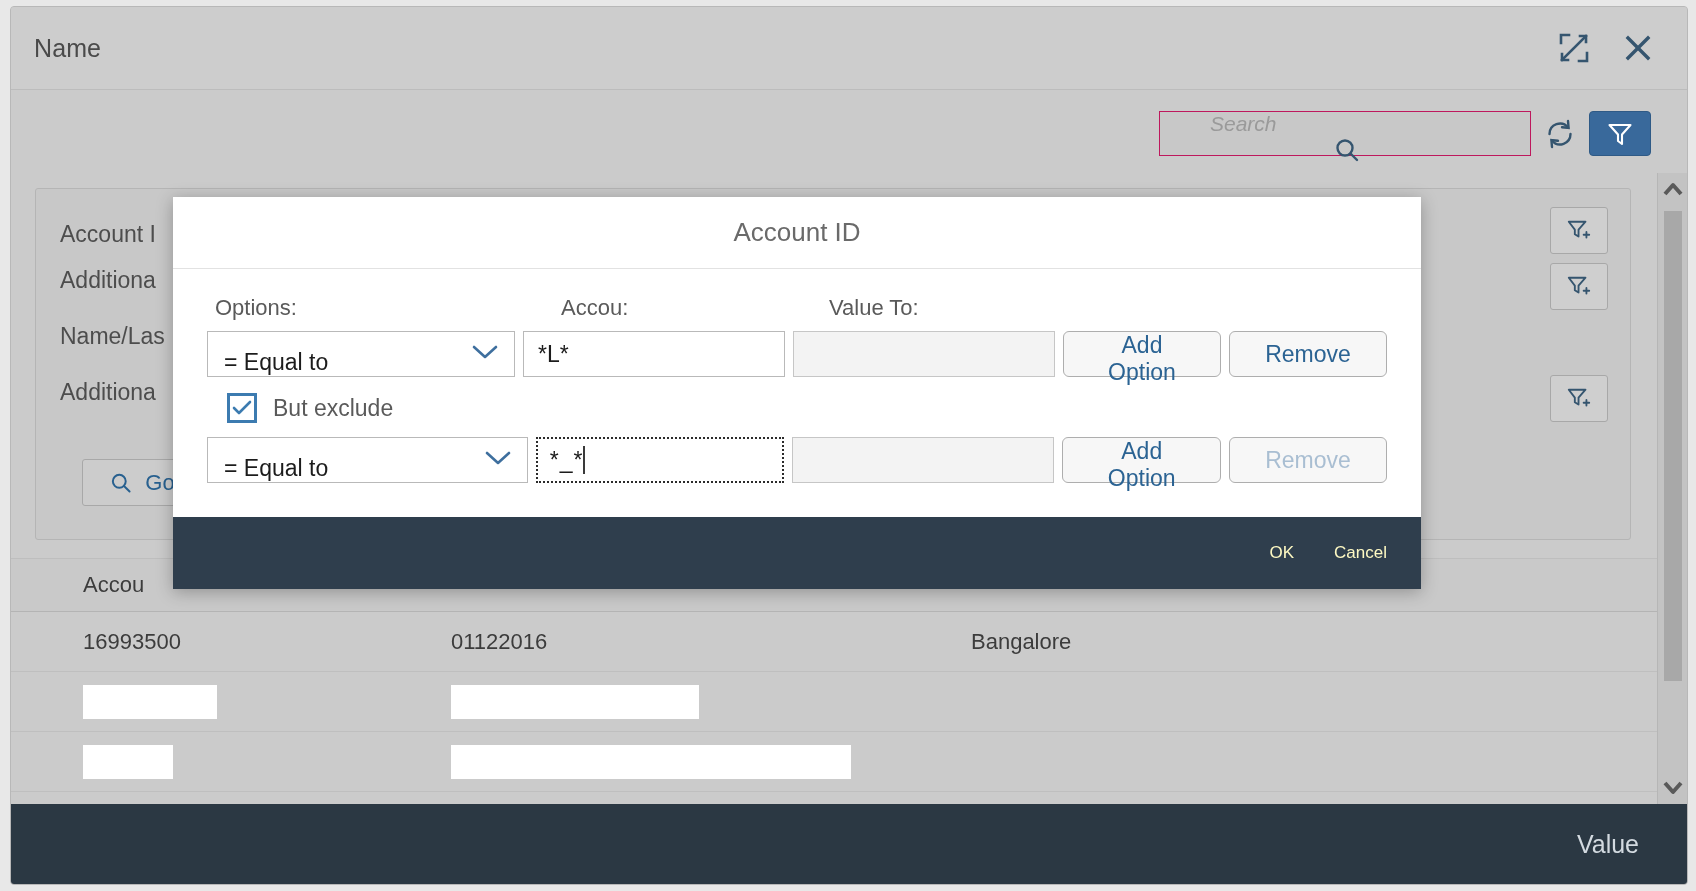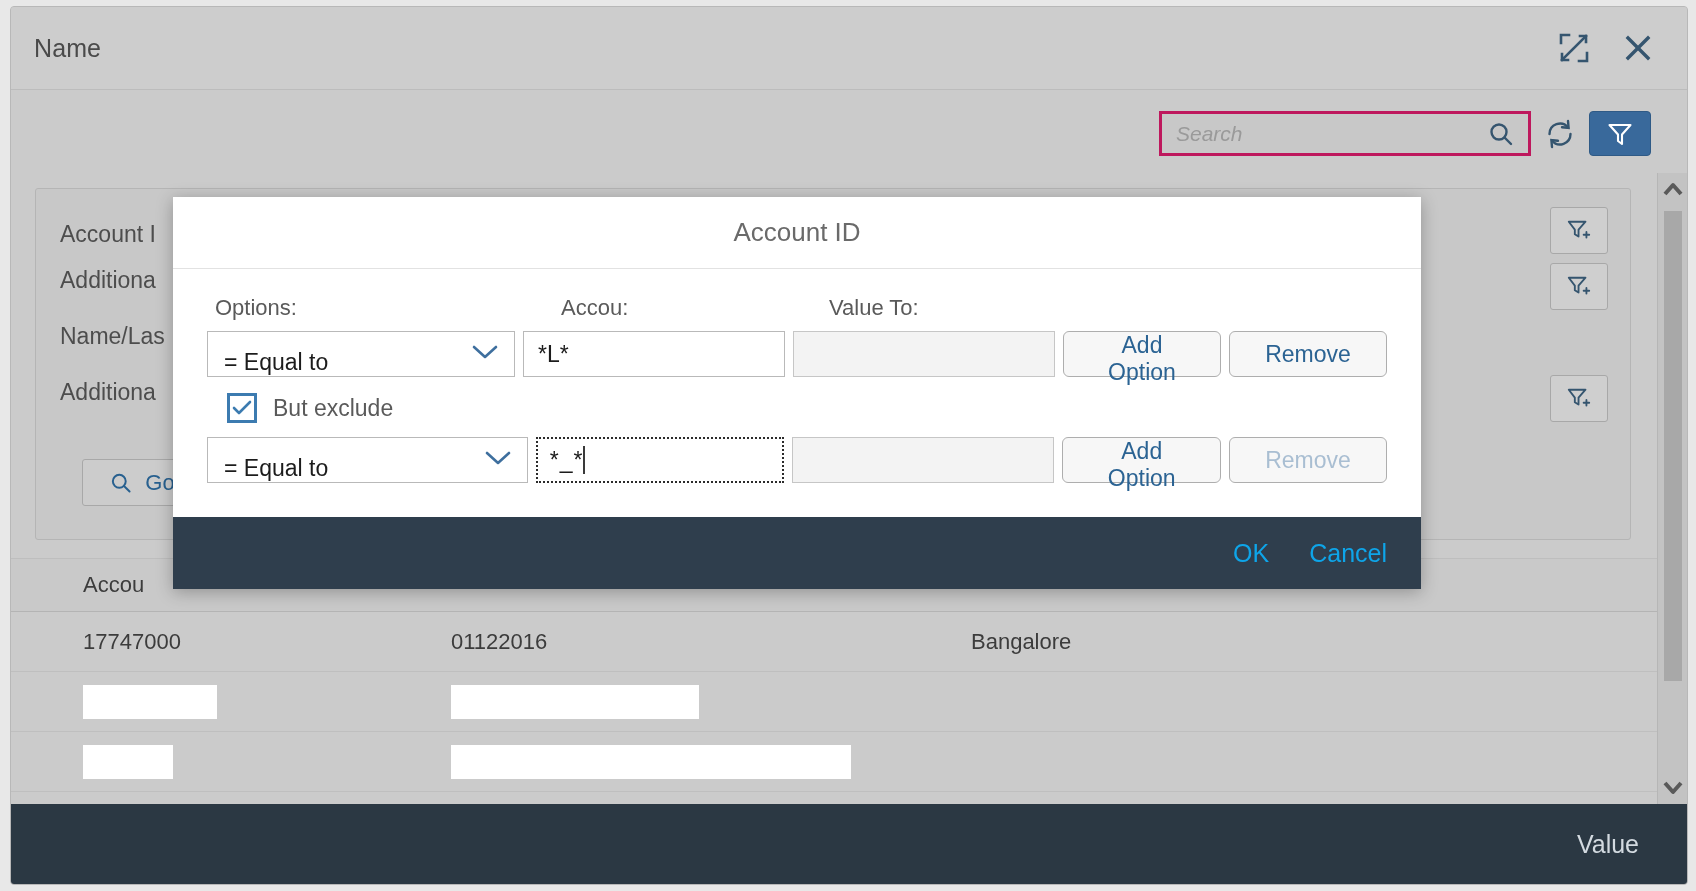--- a/index.html
+++ b/index.html
@@ -53,24 +53,25 @@
 
   
   #toolbar {
     position: absolute;
     right: 36px; top: 21px;
     display: flex; align-items: center;
     gap: 12px;
   }
   #search-box {
     width: 372px; height: 45px;
-    border: 3px solid #be185d;
+    border: 1px solid #be185d;
     background: #c8c8c8;
     display: flex; align-items: center;
     padding: 0 10px 0 14px;
+    flex-direction: column;
   }
   #search-input {
     flex: 1; border: none; outline: none;
     background: transparent;
     font-family: "Liberation Sans", sans-serif;
     font-size: 21px; font-style: italic;
     color: #6d6d6d;
   }
   #search-input::placeholder { color: #9a9a9a; font-style: italic; opacity: 1; }
   .toolbar-icon { width: 34px; height: 34px; display: flex; align-items: center; justify-content: center; cursor: pointer; }
@@ -267,21 +268,21 @@
   }
   .exclude-label { font-size: 23px; color: #5a5a5a; }
 
   #modal-footer {
     height: 72px;
     background: #2f3e4d;
     display: flex; align-items: center; justify-content: flex-end;
     gap: 40px;
     padding-right: 34px;
   }
-  .footer-btn { font-size: 25px; color: #0ea5e9; cursor: pointer; }
+  .footer-btn { font-size: 17px; color: #fef9c3; cursor: pointer; }
 </style>
 </head>
 <body>
 
 <div id="app-window">
 
   <div id="window-header">
     <div id="window-title">Name</div>
     <div id="window-header-actions">
       <div class="hdr-icon">
@@ -393,21 +394,21 @@
     </div>
 
     <div id="results-table">
       <div id="table-header-row">
         <div class="hdr-cell c0" style="width:440px;padding-left:72px;">Accou</div>
         <div class="hdr-cell c1" style="width:520px;"></div>
         <div class="hdr-cell c2" style="width:500px;"></div>
       </div>
 
       <div class="table-row">
-        <div class="cell c0">17747000</div>
+        <div class="cell c0">16993500</div>
         <div class="cell c1">01122016</div>
         <div class="cell c2">Bangalore</div>
       </div>
 
       <div class="table-row">
         <div class="cell c0">
           <div class="redact" style="width:134px;margin-left:0;"></div>
         </div>
         <div class="cell c1">
           <div class="redact" style="width:248px;"></div>

